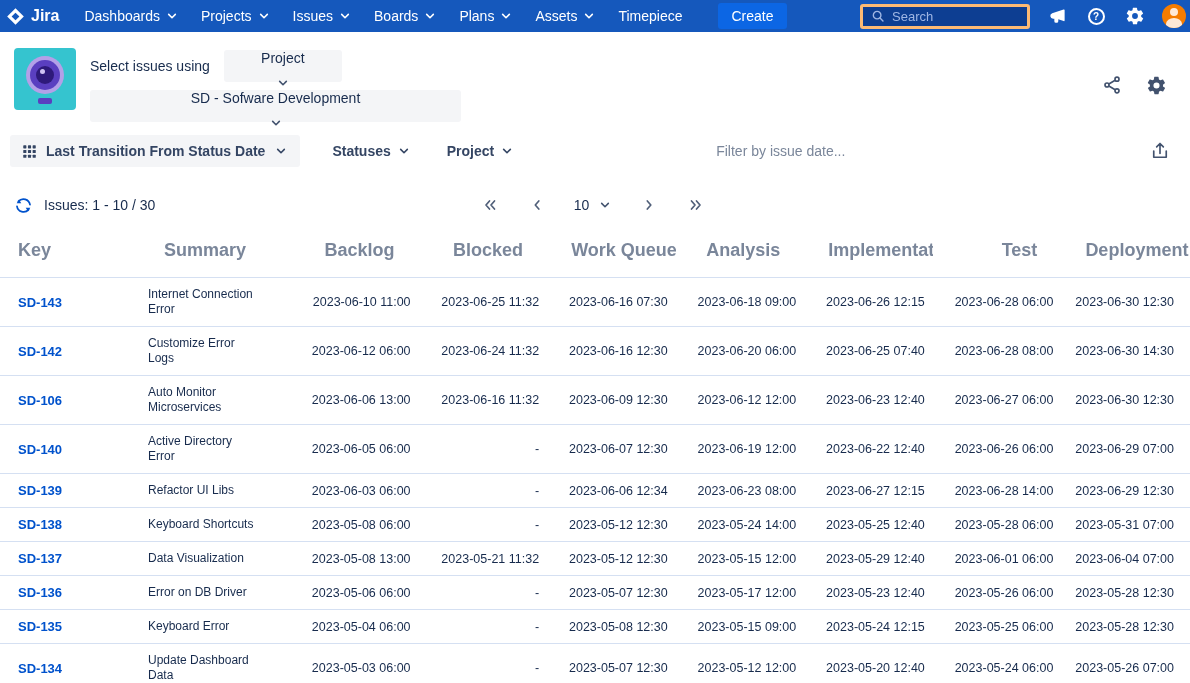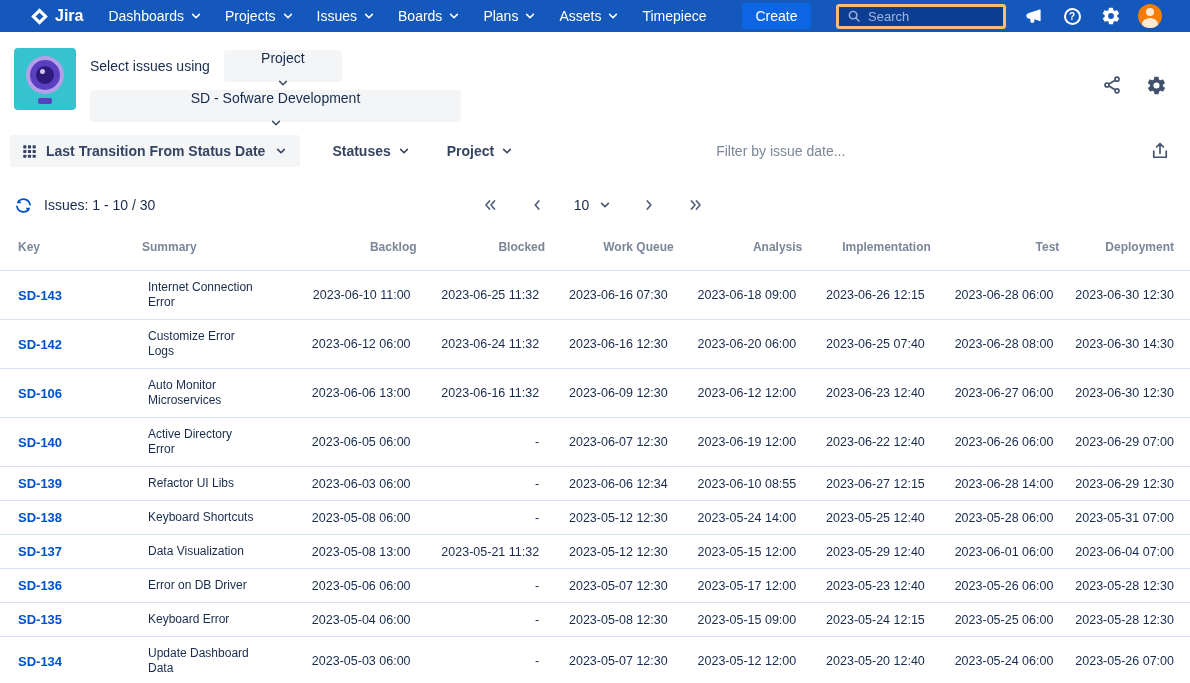--- a/index.html
+++ b/index.html
@@ -6,21 +6,21 @@
   html, body {
     width:1190px; height:683px; overflow:hidden;
     background:#fff;
     font-family:"Liberation Sans", sans-serif;
     color:#172B4D;
   }
 
   
   .navbar {
     height:32px; background:#1558BC; color:#fff;
-    display:flex; align-items:center; padding:0 28px; gap:2px;
+    display:flex; align-items:center; padding:0 4px; gap:2px;
   }
   .brand {
     display:flex; align-items:center; gap:6px;
     font-size:16px; font-weight:700; padding:0 12px 0 2px; cursor:pointer;
   }
   .nav-items { display:flex; align-items:center; height:32px; }
   .nav-item {
     display:flex; align-items:center; gap:5px;
     font-size:14px; font-weight:500; color:#fff;
     padding:0 11px; height:32px; cursor:pointer; text-decoration:none; white-space:nowrap;
@@ -133,22 +133,22 @@
   .pager { display:flex; align-items:center; gap:27px; }
   .pager-btn { display:flex; align-items:center; justify-content:center; width:20px; height:20px; cursor:pointer; color:#505F79; background:none; border:none; }
   .page-size {
     display:flex; align-items:center; gap:9px; font-size:14px; color:#172B4D;
     background:none; border:none; font-family:inherit; cursor:pointer;
   }
 
   
   table { width:100%; border-collapse:collapse; table-layout:fixed; margin-top:6px; }
   thead th {
-    font-size:12px; font-weight:600; color:#7A869A;
-    text-align:left; padding:13px 2px 16px;
+    font-size:18px; font-weight:600; color:#7A869A;
+    text-align:left; padding:13px 24px 16px;
     white-space:nowrap; overflow:hidden;
   }
   thead th:first-child { width:140px; padding-left:18px; }
   thead th:nth-child(2) { width:150px; }
   thead th:nth-child(n+3) { text-align:right; }
   thead th:last-child { padding-right:16px; }
   tbody td {
     border-top:1px solid #D5E0F2;
     font-size:12.5px; color:#172B4D;
     padding:9px 8px; vertical-align:middle; white-space:nowrap;
@@ -455,21 +455,21 @@
         <td>2023-06-22 12:40</td>
         <td>2023-06-26 06:00</td>
         <td>2023-06-29 07:00</td>
       </tr>
       <tr>
         <td class="key"><a>SD-139</a></td>
         <td class="summary"><span class="txt">Refactor UI Libs</span></td>
         <td>2023-06-03 06:00</td>
         <td>-</td>
         <td>2023-06-06 12:34</td>
-        <td>2023-06-10 08:55</td>
+        <td>2023-06-23 08:00</td>
         <td>2023-06-27 12:15</td>
         <td>2023-06-28 14:00</td>
         <td>2023-06-29 12:30</td>
       </tr>
       <tr>
         <td class="key"><a>SD-138</a></td>
         <td class="summary"><span class="txt">Keyboard Shortcuts</span></td>
         <td>2023-05-08 06:00</td>
         <td>-</td>
         <td>2023-05-12 12:30</td>

